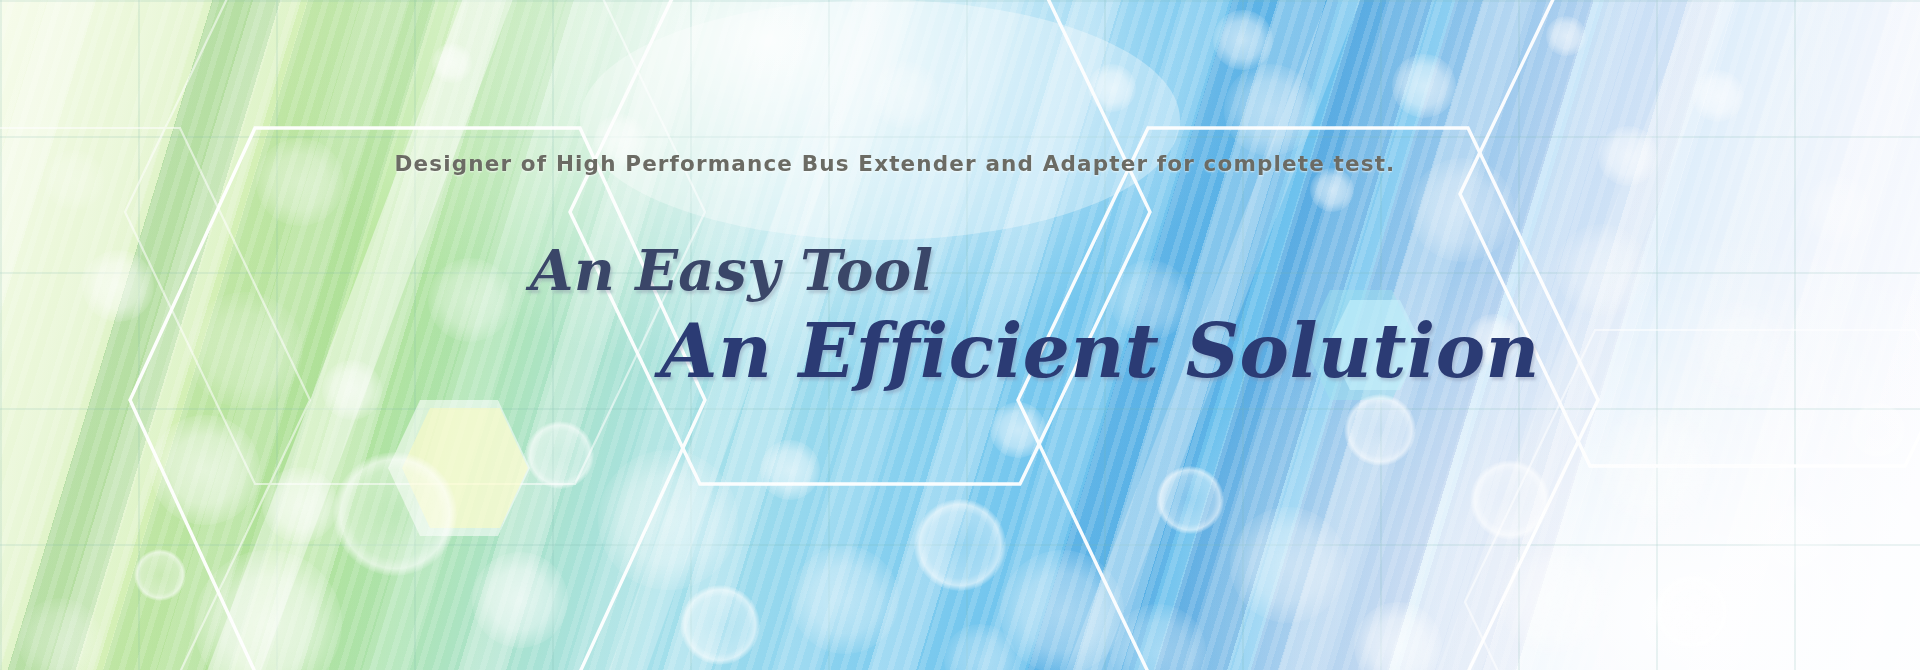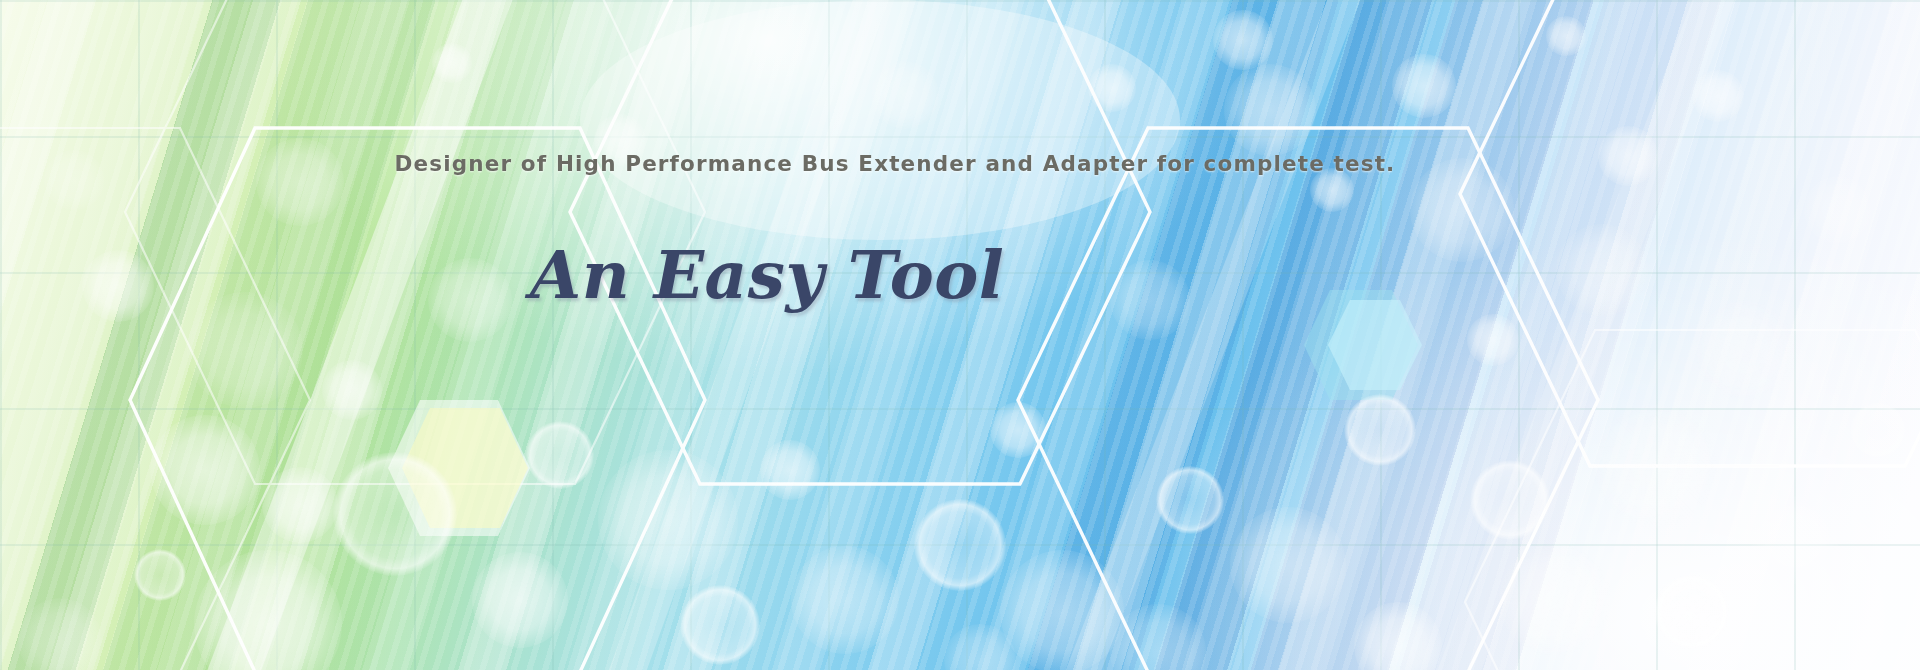--- a/index.html
+++ b/index.html
@@ -113,21 +113,21 @@
     left:0;right:0;
   }
   .headline-line{
     font-family:"DejaVu Serif","Liberation Serif",serif;
     font-style:italic;
     font-weight:bold;
     white-space:nowrap;
     line-height:1.0;
   }
   .hl-1{
-    font-size:66px;
+    font-size:56px;
     color:#3a4668;
     margin-left:530px;
     letter-spacing:.5px;
     text-shadow:2px 3px 3px rgba(130,140,160,.38);
   }
   .hl-2{
     font-size:74px;
     color:#2b3b74;
     margin-left:660px;
     margin-top:16px;
@@ -250,16 +250,17 @@
   </svg>
 
   <div class="content">
 
     <div class="subtitle-block">
       <div class="subtitle-line">Designer of High Performance Bus Extender and Adapter for complete test.</div>
     </div>
 
     <div class="headline">
       <div class="headline-line hl-1">An Easy Tool</div>
+      <div class="headline-line hl-2">An Efficient Solution</div>
     </div>
 
   </div>
 </div>
 
 </body></html>

